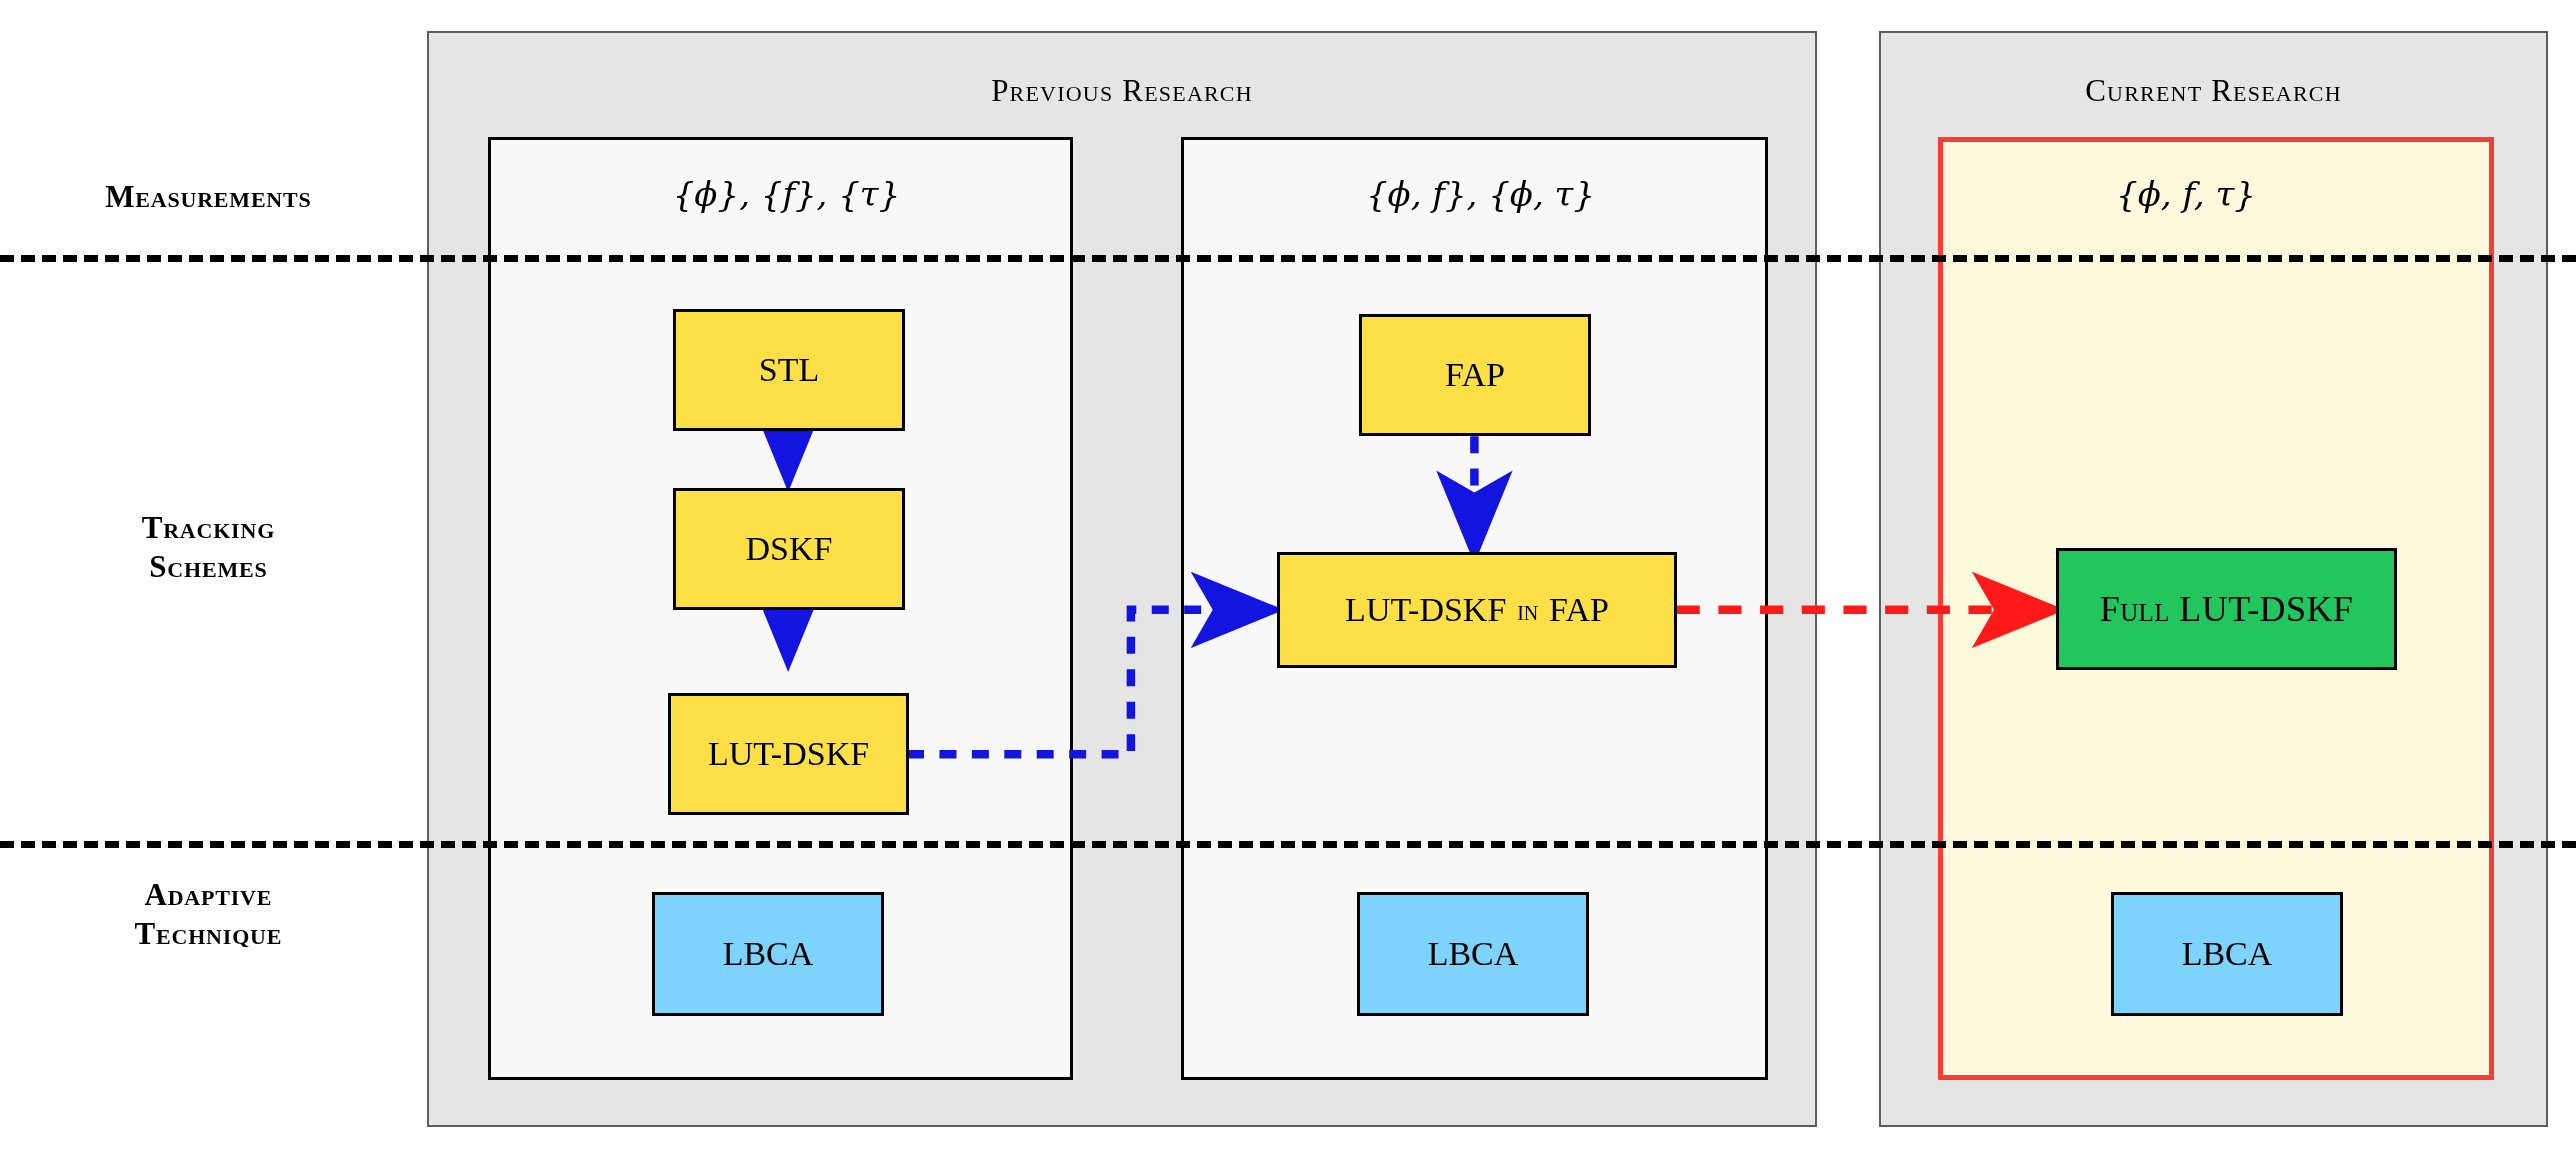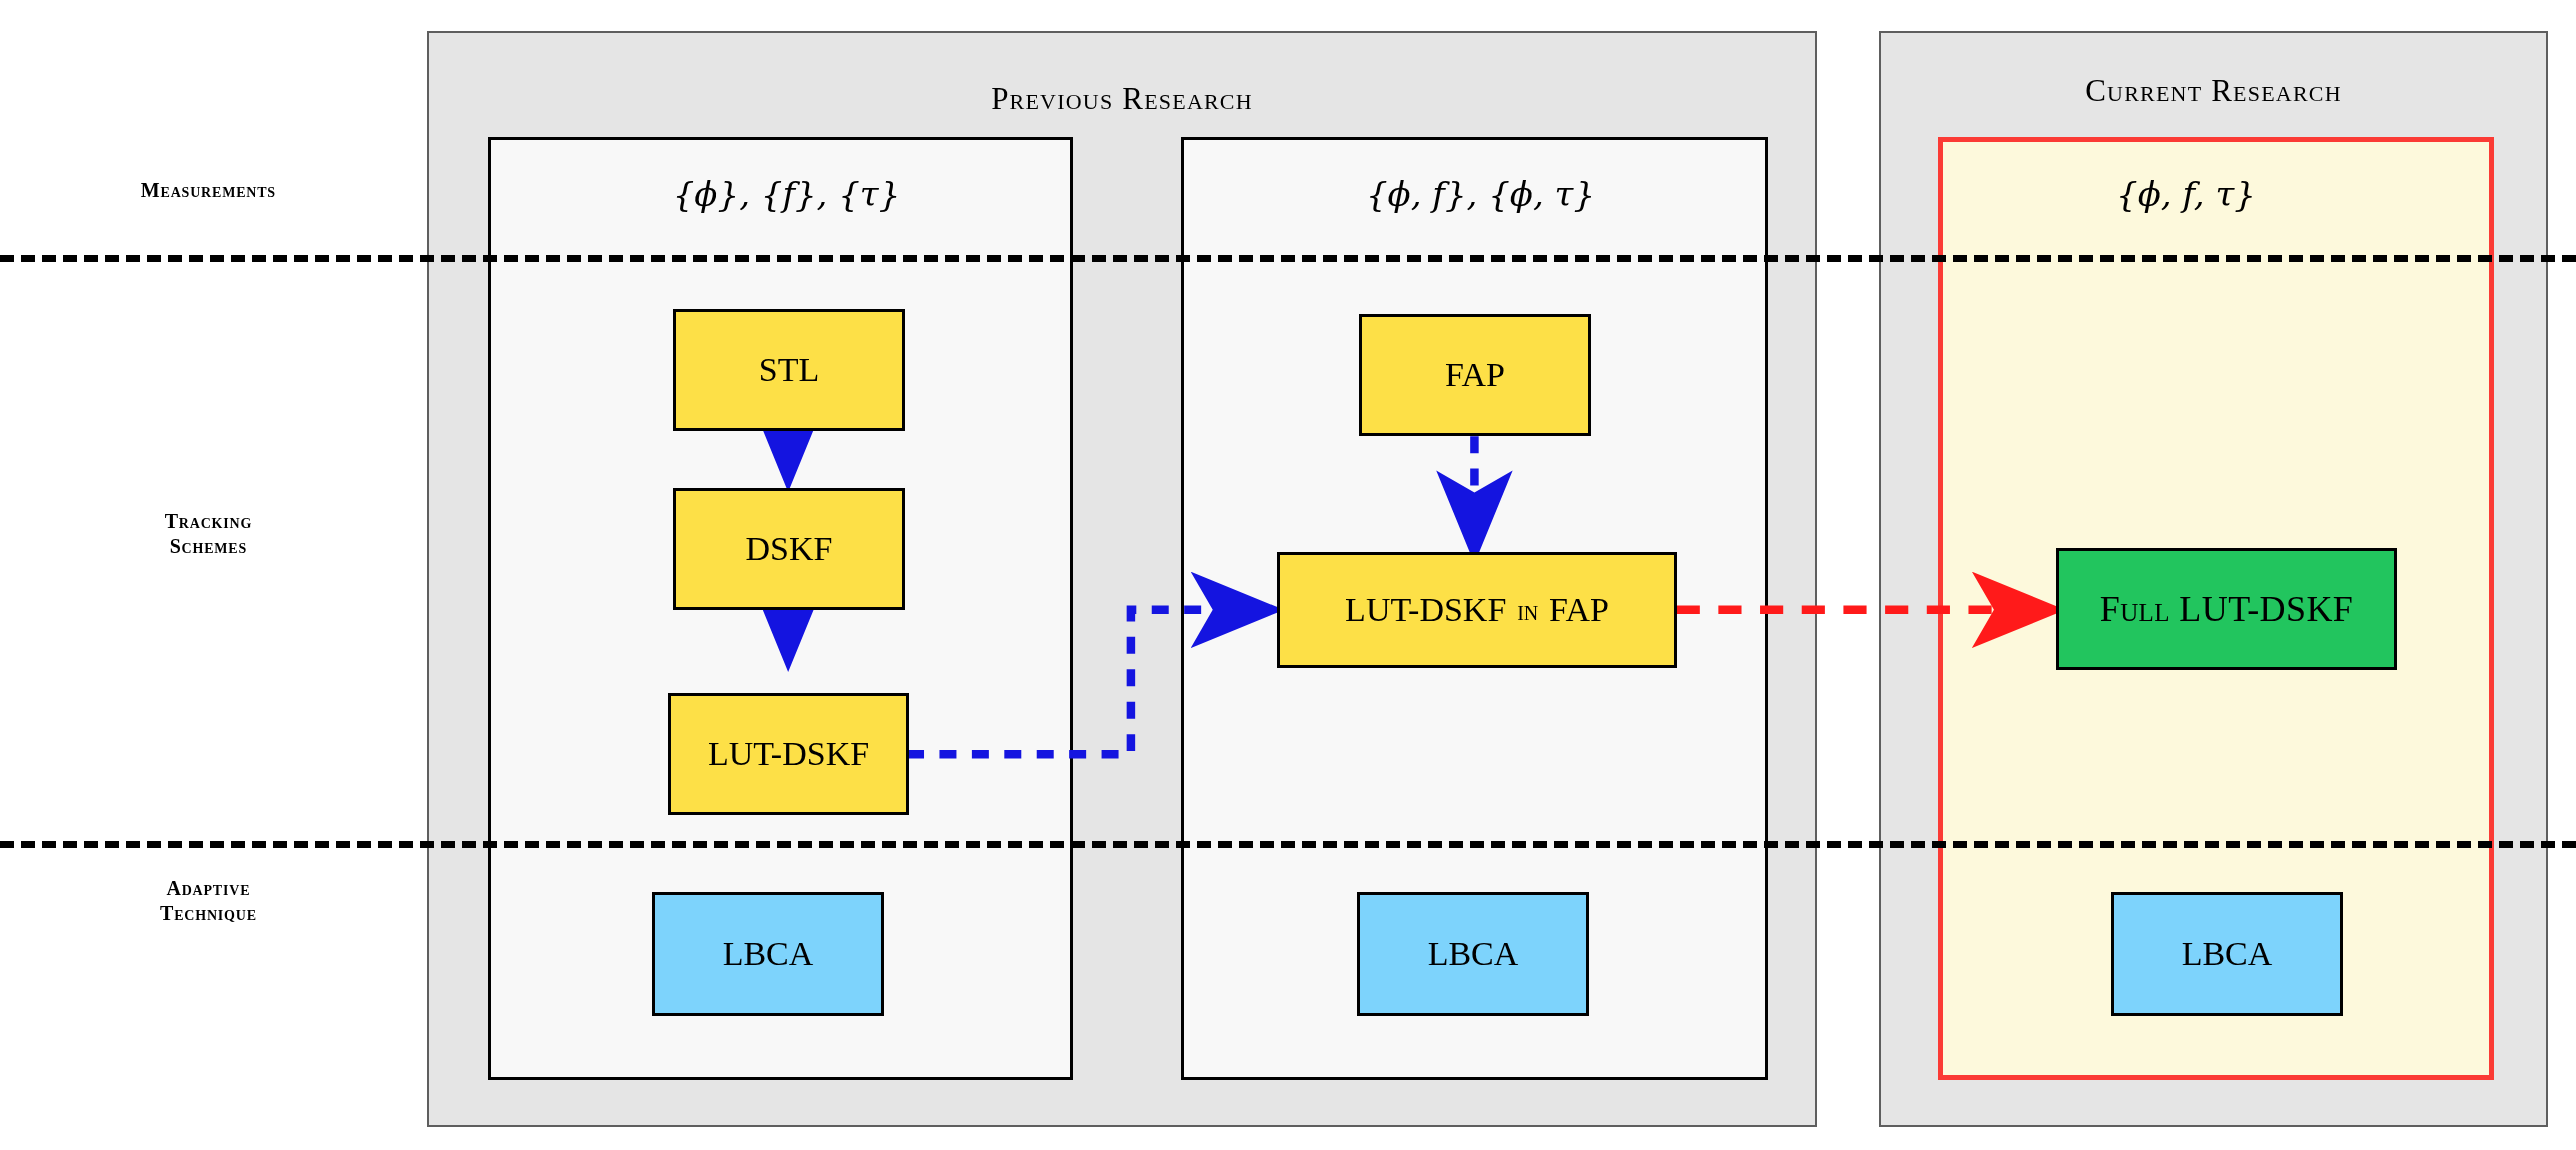--- a/index.html
+++ b/index.html
@@ -4,21 +4,21 @@
 <style>
   html,body{margin:0;padding:0;background:#fff;}
   body{width:2576px;height:1151px;position:relative;
        font-family:"Liberation Serif","DejaVu Serif",serif;color:#000;overflow:hidden;}
 
   .canvas{position:absolute;left:0;top:0;width:2576px;height:1151px;}
 
   
   .row-label{position:absolute;text-align:center;font-weight:bold;
              font-variant:small-caps;letter-spacing:0.8px;line-height:1.25;
-             font-size:20px;color:#000;}
+             font-size:31px;color:#000;}
 
   
   .group-panel{position:absolute;background:#e5e5e5;border:2.3px solid #5e5e5e;box-sizing:border-box;}
   .group-title{position:absolute;left:0;right:0;text-align:center;
                font-variant:small-caps;font-size:31px;letter-spacing:1.2px;color:#000;}
 
   
   .col-panel{position:absolute;background:#f8f8f8;border:3.1px solid #000;box-sizing:border-box;}
   .col-panel.highlight{background:#fdf9dc;border:5.4px solid #fb3b35;}
 
@@ -41,21 +41,21 @@
   .wires{position:absolute;left:0;top:0;width:2576px;height:1151px;pointer-events:none;}
 </style>
 </head>
 <body>
 
 <div class="canvas">
 
   <div class="group-panel" style="left:427px;top:31px;width:1390px;height:1096px;"></div>
   <div class="group-panel" style="left:1879px;top:31px;width:669px;height:1096px;"></div>
 
-  <div class="group-title" style="left:427px;top:73px;width:1390px;margin-top:8px;">Previous Research</div>
+  <div class="group-title" style="left:427px;top:73px;width:1390px;">Previous Research</div>
   <div class="group-title" style="left:1879px;top:73px;width:669px;">Current Research</div>
 
   <div class="col-panel" style="left:488px;top:137px;width:585px;height:943px;"></div>
   <div class="col-panel" style="left:1181px;top:137px;width:587px;height:943px;"></div>
   <div class="col-panel highlight" style="left:1938px;top:137px;width:556px;height:943px;"></div>
 
   <div class="meas" style="left:488px;top:174px;width:585px;">{ϕ}, {f}, {τ}</div>
   <div class="meas" style="left:1181px;top:174px;width:587px;">{ϕ, f}, {ϕ, τ}</div>
   <div class="meas" style="left:1938px;top:174px;width:484px;">{ϕ, f, τ}</div>
 

